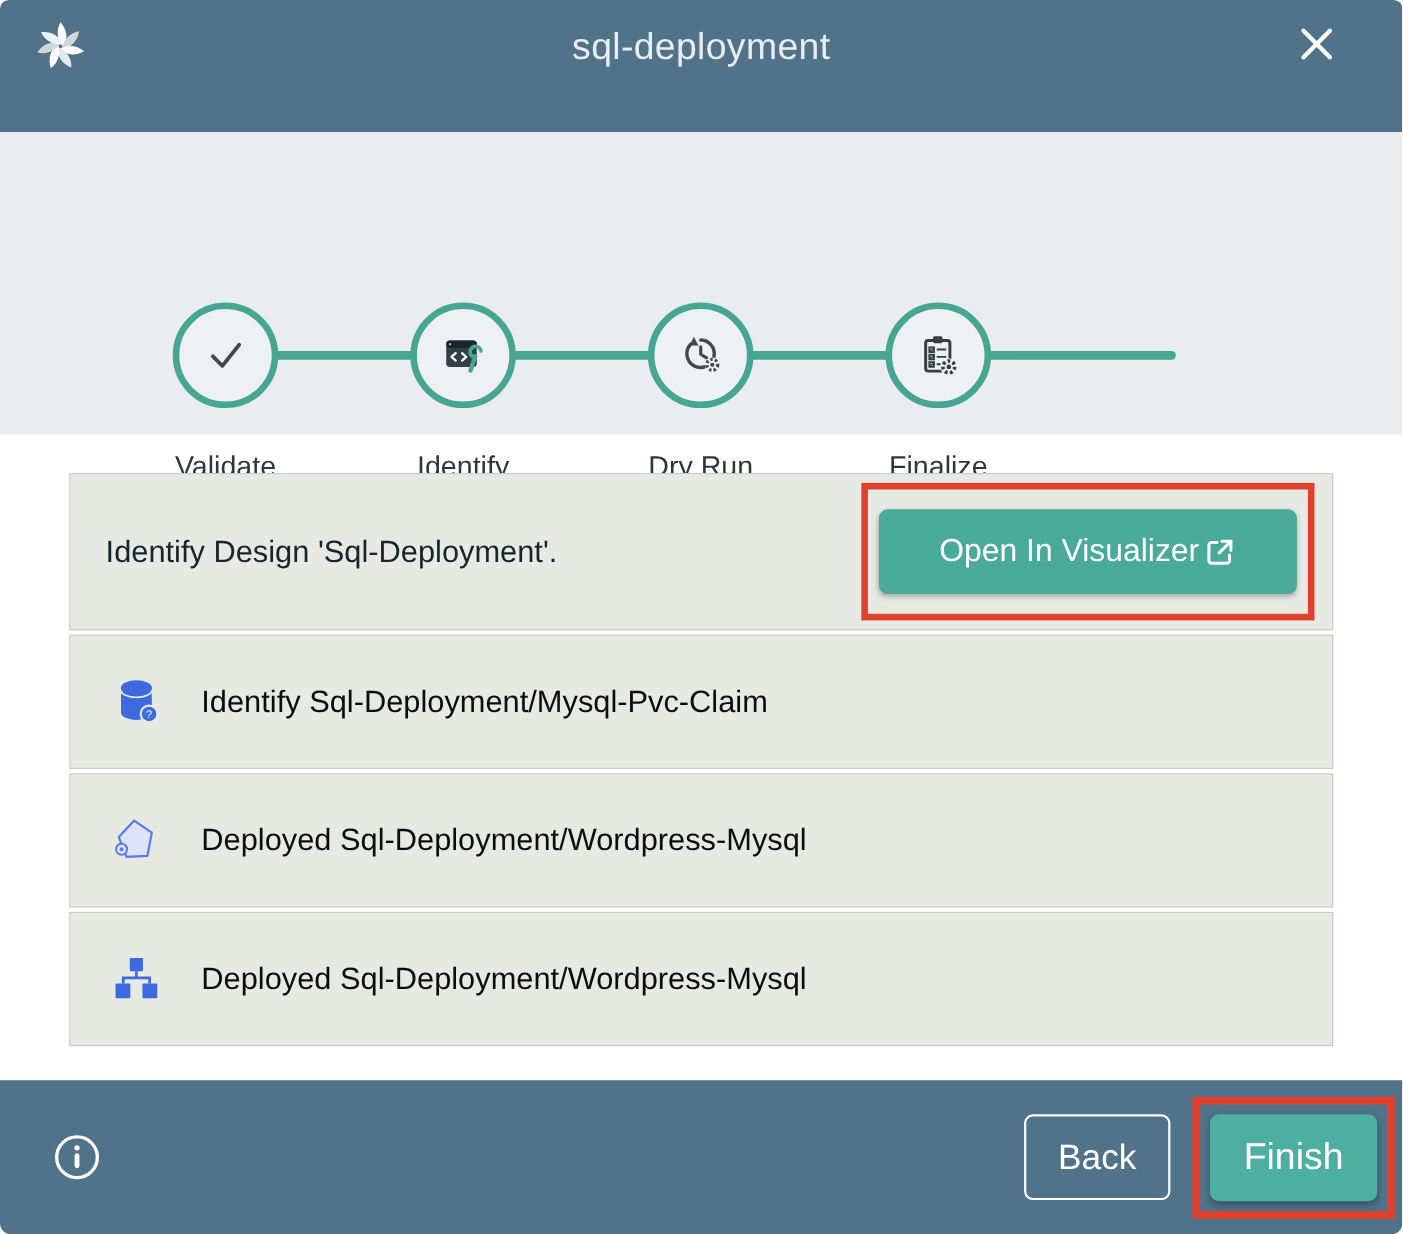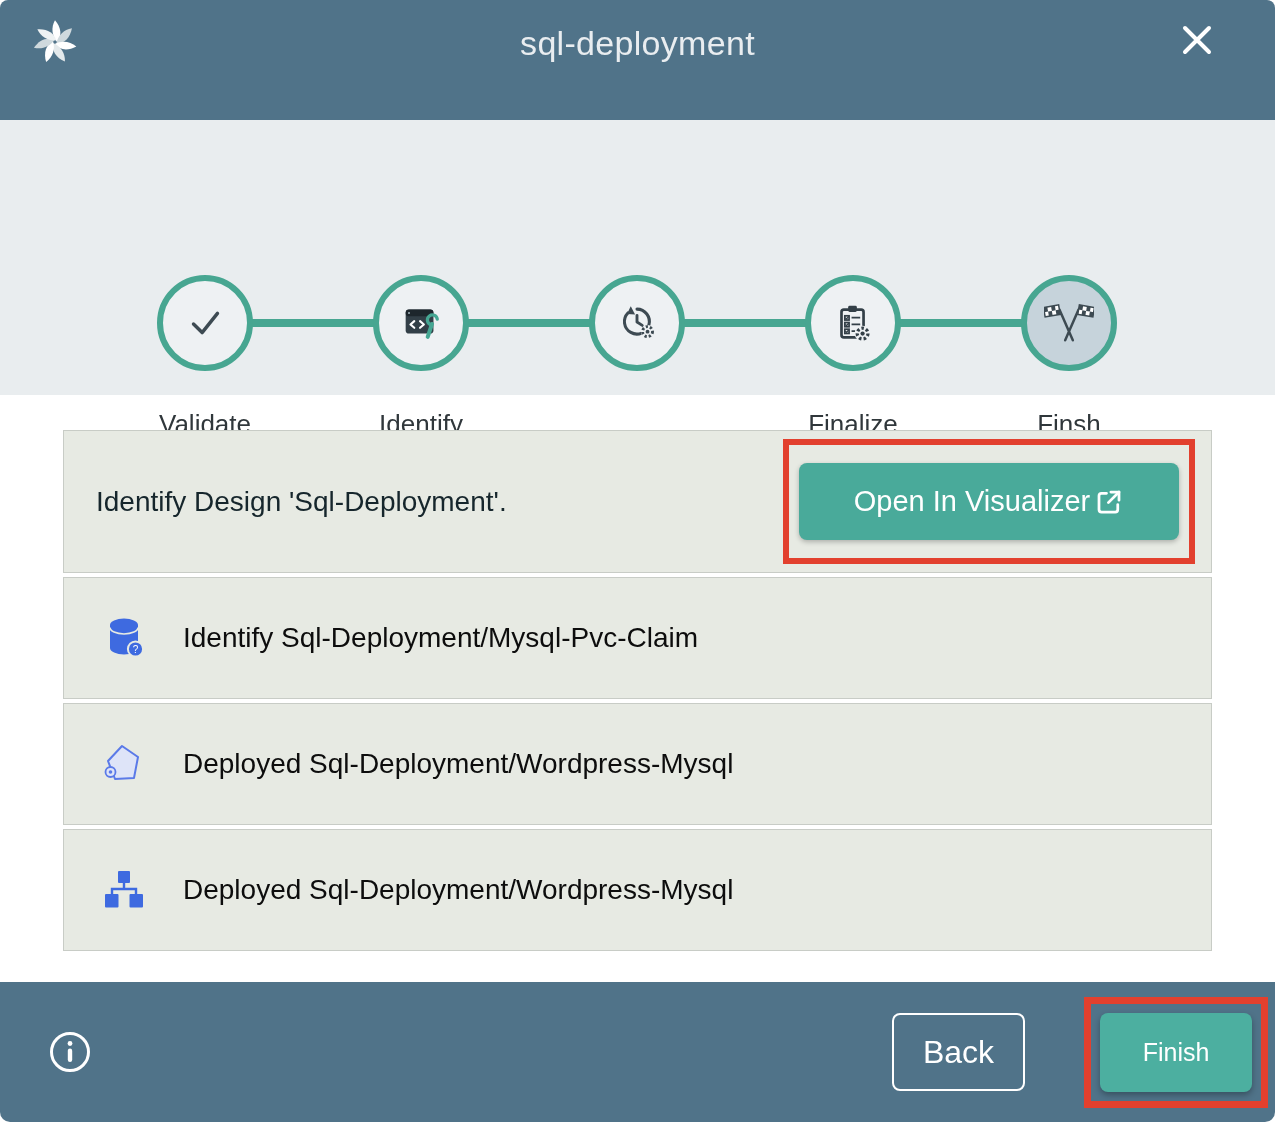--- a/index.html
+++ b/index.html
@@ -25,26 +25,26 @@
   .panel { position: absolute; left: 63px; top: 430px; width: 1149px; }
   .summary-row { height: 143px; background: #e7eae3; border: 1px solid #c8ccc6; display: flex; align-items: center; }
   .summary-msg { flex: 1; margin-left: 32px; font-size: 28px; color: #16262c; }
   .red-box { border: 6px solid #e2402e; padding: 18px 10px; margin-right: 16px; display: flex; align-items: center; justify-content: center; }
   .visualizer-btn { width: 380px; height: 77px; background: #49aa9a; border: none; border-radius: 8px; color: #ffffff; font-size: 29px; font-family: "Liberation Sans", sans-serif; display: flex; align-items: center; justify-content: center; gap: 4px; cursor: pointer; box-shadow: 0 2px 5px rgba(0,0,0,0.25); }
   .item-row { height: 122px; background: #e7eae3; border: 1px solid #c8ccc6; margin-top: 4px; display: flex; align-items: center; }
   .item-icon { margin-left: 37px; flex: none; display: flex; }
   .item-text { margin-left: 36px; font-size: 28px; color: #0d0d0d; }
 
   
-  .footer { position: absolute; left: 0; top: 982px; width: 1275px; height: 140px; background: #507389; border-radius: 0 0 10px 10px; display: flex; align-items: center; gap: 39px; }
+  .footer { position: absolute; left: 0; top: 982px; width: 1275px; height: 140px; background: #507389; border-radius: 0 0 10px 10px; display: flex; align-items: center; }
   .info-btn { margin-left: 48px; background: transparent; border: none; cursor: pointer; display: flex; padding: 0; }
   .footer-spacer { flex: 1; }
   .back-btn { width: 133px; height: 78px; background: transparent; border: 2px solid #ffffff; border-radius: 8px; color: #ffffff; font-size: 32px; font-family: "Liberation Sans", sans-serif; cursor: pointer; }
   .finish-red-box { border: 7px solid #e2402e; padding: 9px; margin-left: 20px; margin-right: 7px; display: flex; align-items: center; justify-content: center; }
-  .finish-btn { width: 152px; height: 79px; background: #4cafa0; border: none; border-radius: 8px; color: #ffffff; font-size: 25px; font-family: "Liberation Sans", sans-serif; cursor: pointer; box-shadow: 0 3px 6px rgba(0,0,0,0.3); }
+  .finish-btn { width: 152px; height: 79px; background: #4cafa0; border: none; border-radius: 8px; color: #ffffff; font-size: 34px; font-family: "Liberation Sans", sans-serif; cursor: pointer; box-shadow: 0 3px 6px rgba(0,0,0,0.3); }
 </style>
 </head>
 <body>
 
 <div class="modal">
 
   <div class="header">
     <span class="logo">
       <svg viewBox="0 0 52 52" width="54" height="54">
         <g transform="translate(26,27)">
@@ -104,20 +104,21 @@
           <svg viewBox="0 0 48 48" width="46" height="46">
             <path d="M14.5 13.5 a13 13 0 1 0 9.5 -4" fill="none" stroke="#3d4a52" stroke-width="3.2" stroke-linecap="round"></path>
             <path d="M17.5 6.5 L13.5 14.5 L22 15 Z" fill="#3d4a52"></path>
             <path d="M24 16 v7 l5.5 3.5" fill="none" stroke="#3d4a52" stroke-width="3" stroke-linecap="round" stroke-linejoin="round"></path>
             <circle cx="35" cy="33" r="7" fill="#eef1f3"></circle>
             <circle cx="35" cy="33" r="5.2" fill="none" stroke="#3d4a52" stroke-width="3" stroke-dasharray="2.3 2.1"></circle>
             <circle cx="35" cy="33" r="2" fill="#3d4a52"></circle>
           </svg>
         </span>
       </div>
+      <div class="step-label">Dry Run</div>
     </div>
 
     <div class="step step-3">
       <div class="step-circle">
         <span style="display:flex;">
           <svg viewBox="0 0 48 48" width="46" height="46">
             <rect x="12" y="10" width="23" height="29" rx="2.5" fill="none" stroke="#333f47" stroke-width="2.8"></rect>
             <rect x="19" y="6" width="9" height="6.5" rx="1.5" fill="#333f47"></rect>
             <g stroke="#333f47" stroke-width="1.8" fill="none">
               <rect x="15.5" y="16.5" width="4.4" height="4.4"></rect>
@@ -128,48 +129,20 @@
             </g>
             <circle cx="34" cy="35" r="8.2" fill="#eef1f3"></circle>
             <circle cx="34" cy="35" r="5.6" fill="none" stroke="#333f47" stroke-width="3.4" stroke-dasharray="2.6 2.3"></circle>
             <circle cx="34" cy="35" r="2.2" fill="#333f47"></circle>
           </svg>
         </span>
       </div>
       <div class="step-label">Finalize Deployment</div>
     </div>
 
-    <div class="step step-4 active">
-      <div class="step-circle">
-        <span style="display:flex;">
-          <svg viewBox="0 0 52 48" width="50" height="46">
-            <path d="M16 10 L30 42 M36 10 L22 42" stroke="#3d4a52" stroke-width="2.6" stroke-linecap="round" fill="none"></path>
-            <g transform="rotate(-10 16 10)">
-              <rect x="0" y="5" width="16" height="10" fill="#ffffff" stroke="#3d4a52" stroke-width="1.6"></rect>
-              <g fill="#3d4a52">
-                <rect x="0" y="5" width="4" height="5"></rect>
-                  <rect x="8" y="5" width="4" height="5"></rect>
-                <rect x="4" y="10" width="4" height="5"></rect>
-                  <rect x="12" y="10" width="4" height="5"></rect>
-              </g>
-            </g>
-            <g transform="rotate(10 36 10)">
-              <rect x="36" y="5" width="16" height="10" fill="#ffffff" stroke="#3d4a52" stroke-width="1.6"></rect>
-              <g fill="#3d4a52">
-                <rect x="36" y="5" width="4" height="5"></rect>
-                  <rect x="44" y="5" width="4" height="5"></rect>
-                <rect x="40" y="10" width="4" height="5"></rect>
-                  <rect x="48" y="10" width="4" height="5"></rect>
-              </g>
-            </g>
-          </svg>
-        </span>
-      </div>
-      <div class="step-label">Finsh</div>
-    </div>
   </div>
 
   <div class="panel">
 
     <div class="summary-row">
       <div class="summary-msg">Identify Design 'Sql-Deployment'.</div>
       <div class="red-box">
         <button class="visualizer-btn">
           <span>Open In Visualizer</span>
           <span style="display:flex;">

